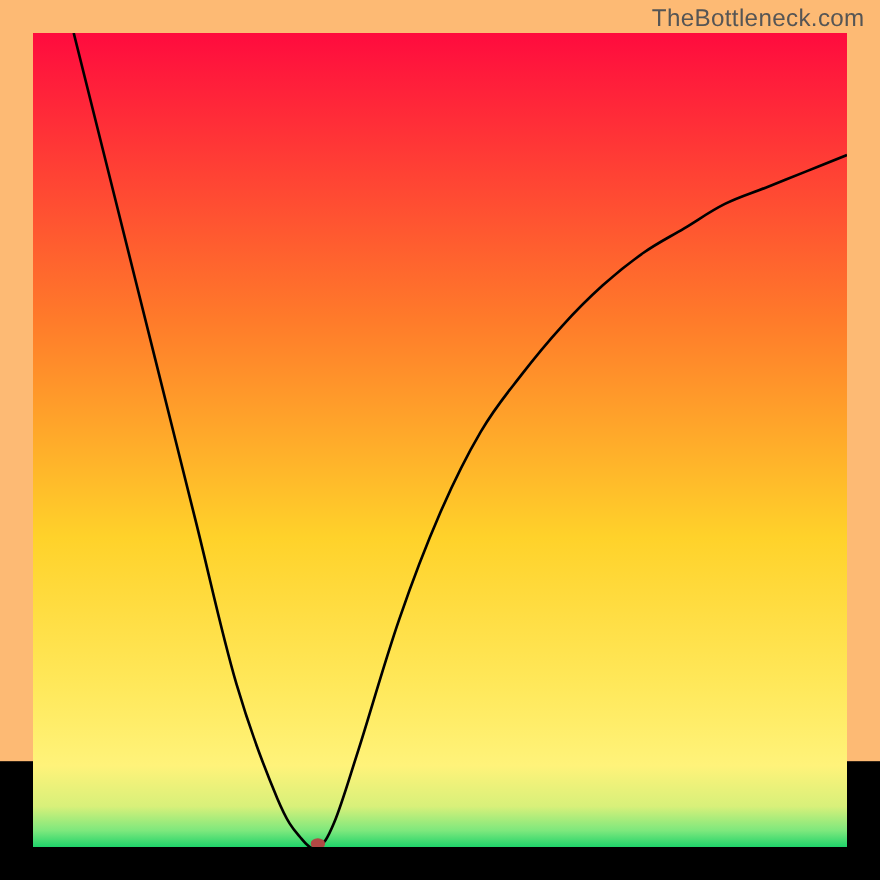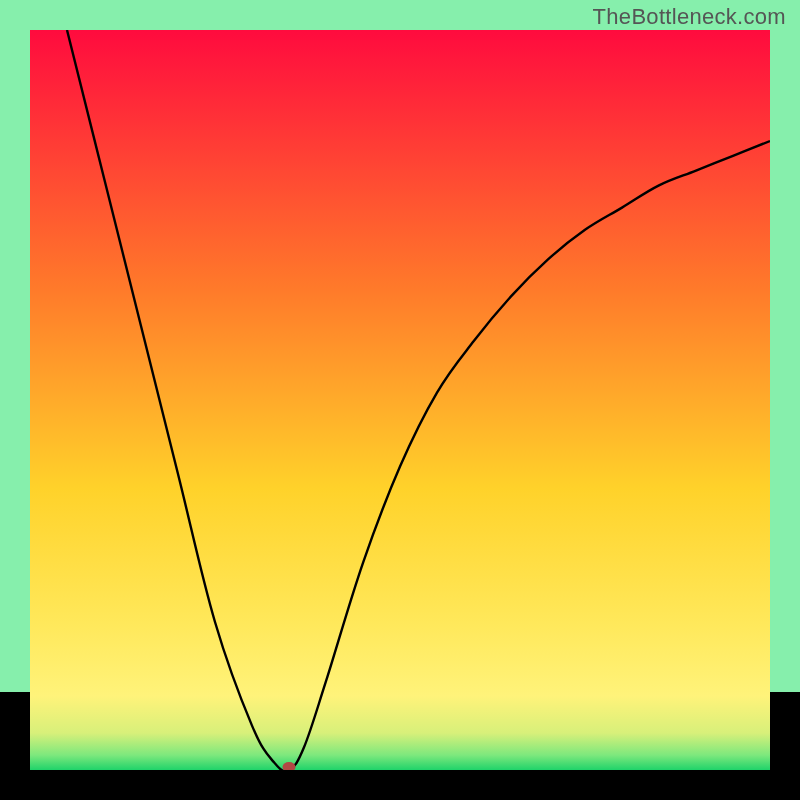--- a/index.html
+++ b/index.html
@@ -8,21 +8,21 @@
     width: 800px;
     height: 800px;
     overflow: hidden;
     background: #000;
     font-family: Arial, Helvetica, sans-serif;
   }
   .outer {
     position: relative;
     width: 800px;
     height: 692px;
-    background: #86efac;
+    background: #fdba74;
   }
   .watermark {
     position: absolute;
     top: 4px;
     right: 14px;
     color: #555;
     font-size: 22px;
     font-weight: 500;
     letter-spacing: 0.3px;
     user-select: none;

